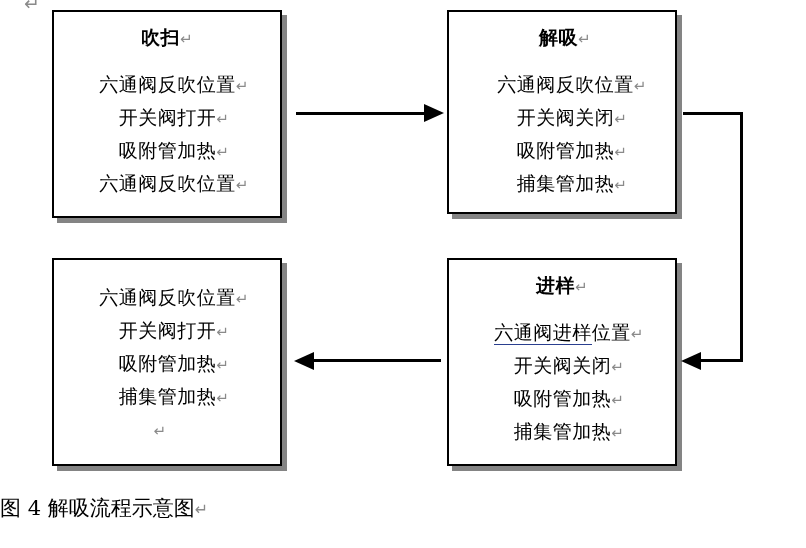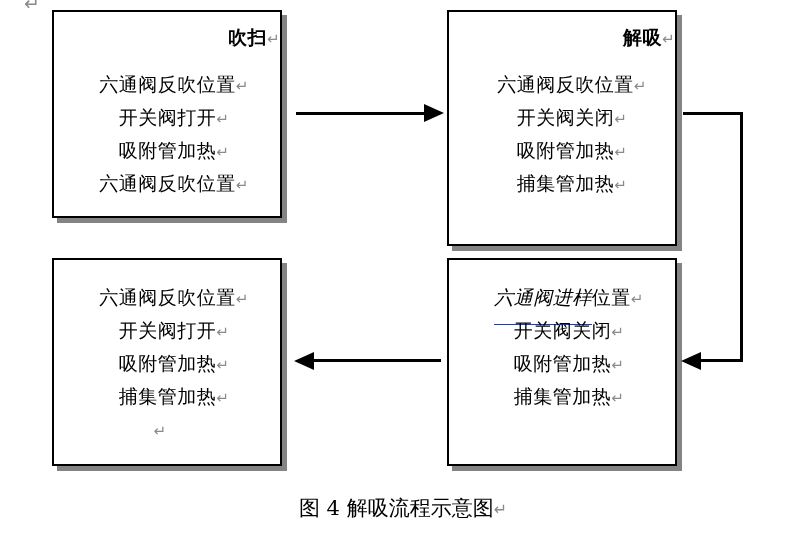--- a/index.html
+++ b/index.html
@@ -30,21 +30,21 @@
 
   
   .flow-box {
     position: absolute;
     box-sizing: border-box;
     background: #ffffff;
     border: 2px solid #000000;
     box-shadow: 5px 5px 0 0 #848484;
   }
   .box-title {
-    text-align: right;
+    text-align: center;
     font-weight: bold;
     font-size: 19px;
     line-height: 1;
     margin-top: 16px;
     letter-spacing: 0.5px;
     white-space: nowrap;
   }
   .box-lines {
     margin-top: 22px;
     padding-left: 14px;
@@ -61,22 +61,21 @@
     padding-right: 28px;
   }
   .pilcrow {
     color: #8a8a8a;
     font-family: "DejaVu Sans", "Liberation Sans", sans-serif;
     font-size: 15px;
     font-weight: normal;
   }
   .spellmark {
     border-bottom: 1.5px solid #2a3f8f;
-    padding-bottom: 16px;
-    font-style: italic;
+    padding-bottom: 1px;
   }
 
   
   .conn {
     position: absolute;
     background: #000000;
   }
   .conn-h { height: 3px; }
   .conn-v { width: 3px; }
 
@@ -95,21 +94,21 @@
     border-bottom: 9px solid transparent;
     border-right: 20px solid #000000;
   }
 
   
   .caption {
     position: absolute;
     left: 0;
     top: 498px;
     width: 806px;
-    text-align: center;
+    text-align: left;
     font-size: 21px;
     line-height: 1;
     white-space: nowrap;
   }
   .caption .pilcrow { font-size: 16px; }
 </style>
 </head>
 <body>
 
 <span class="stray-pilcrow">↵</span>
@@ -119,21 +118,21 @@
     <span>吹扫</span><span class="pilcrow">↵</span>
   </div>
   <div class="box-lines">
     <div class="box-line"><span>六通阀反吹位置</span><span class="pilcrow">↵</span></div>
     <div class="box-line"><span>开关阀打开</span><span class="pilcrow">↵</span></div>
     <div class="box-line"><span>吸附管加热</span><span class="pilcrow">↵</span></div>
     <div class="box-line"><span>六通阀反吹位置</span><span class="pilcrow">↵</span></div>
   </div>
 </div>
 
-<div class="flow-box" style="left:447px; top:10px; width:230px; height:236px;padding-left:6px;">
+<div class="flow-box" style="left:447px; top:10px; width:230px; height:204px;padding-left:6px;">
   <div class="box-title">
     <span>解吸</span><span class="pilcrow">↵</span>
   </div>
   <div class="box-lines">
     <div class="box-line"><span>六通阀反吹位置</span><span class="pilcrow">↵</span></div>
     <div class="box-line"><span>开关阀关闭</span><span class="pilcrow">↵</span></div>
     <div class="box-line"><span>吸附管加热</span><span class="pilcrow">↵</span></div>
     <div class="box-line"><span>捕集管加热</span><span class="pilcrow">↵</span></div>
   </div>
 </div>
@@ -142,20 +141,23 @@
   <div class="box-lines">
     <div class="box-line"><span>六通阀反吹位置</span><span class="pilcrow">↵</span></div>
     <div class="box-line"><span>开关阀打开</span><span class="pilcrow">↵</span></div>
     <div class="box-line"><span>吸附管加热</span><span class="pilcrow">↵</span></div>
     <div class="box-line"><span>捕集管加热</span><span class="pilcrow">↵</span></div>
     <div class="box-line blank"><span class="pilcrow">↵</span></div>
   </div>
 </div>
 
 <div class="flow-box" style="left:447px; top:258px; width:230px; height:208px;">
+  <div class="box-title">
+    <span>进样</span><span class="pilcrow">↵</span>
+  </div>
   <div class="box-lines">
     <div class="box-line"><span class="spellmark">六通阀进样</span><span>位置</span><span class="pilcrow">↵</span></div>
     <div class="box-line"><span>开关阀关闭</span><span class="pilcrow">↵</span></div>
     <div class="box-line"><span>吸附管加热</span><span class="pilcrow">↵</span></div>
     <div class="box-line"><span>捕集管加热</span><span class="pilcrow">↵</span></div>
   </div>
 </div>
 
 <div class="conn conn-h" style="left:296px; top:112px; width:128px;"></div>
 <div class="arrowhead arrow-right" style="left:424px; top:104px;"></div>

